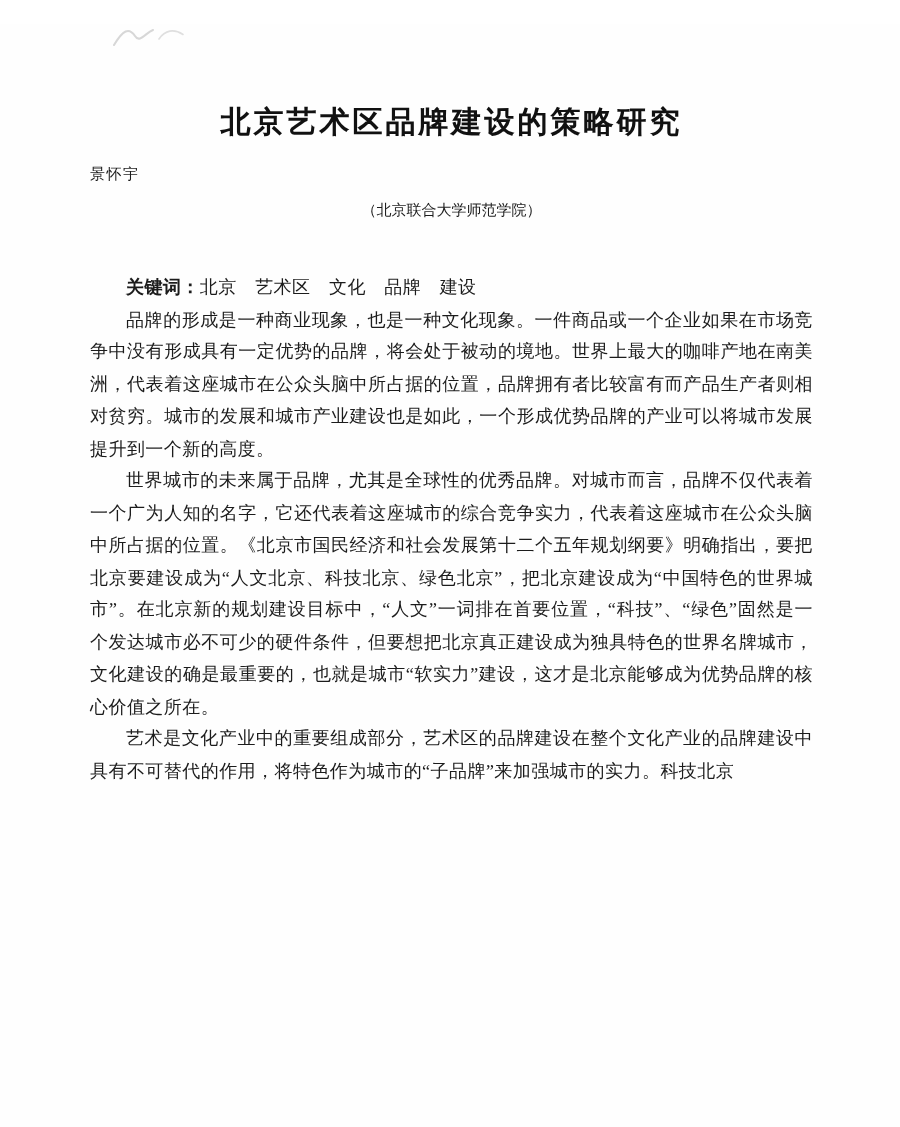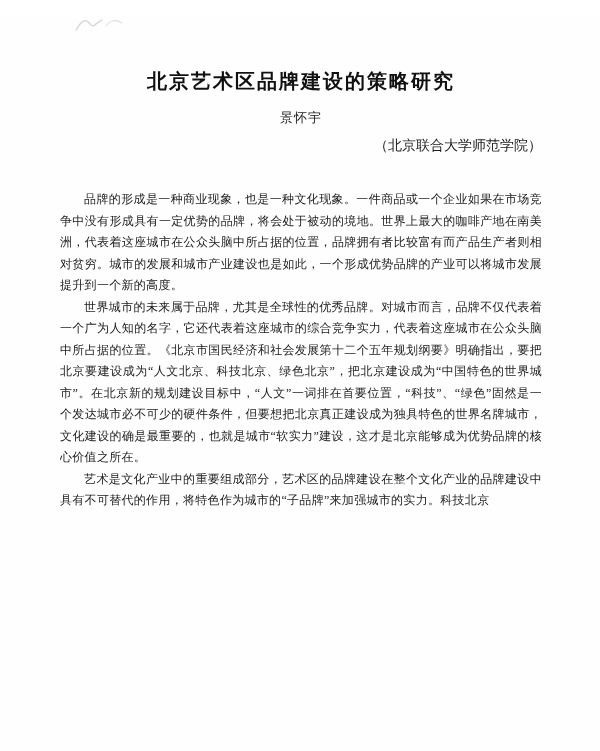--- a/index.html
+++ b/index.html
@@ -29,28 +29,28 @@
   }
   .title {
     margin: 18px 0 14px 0;
     text-align: center;
     font-size: 20px;
     font-weight: bold;
     letter-spacing: 2px;
     color: #111;
   }
   .author {
-    text-align: center;
-    font-size: 13px;
+    text-align: left;
+    font-size: 10px;
     margin: 0 0 10px 0;
     letter-spacing: 1px;
   }
   .affiliation {
-    text-align: right;
-    font-size: 14px;
+    text-align: center;
+    font-size: 10px;
     margin: 0 0 34px 0;
   }
   .para {
     margin: 0;
     font-size: 12px;
     line-height: 21.5px;
     text-align: justify;
     text-indent: 2em;
     letter-spacing: 0.3px;
   }
@@ -78,20 +78,21 @@
     <path d="M34,10 C38,4 44,3 50,7" fill="none" stroke="#c6c6c6" stroke-width="1.1" stroke-linecap="round"></path>
   </svg>
 
   <h1 class="title">北京艺术区品牌建设的策略研究</h1>
 
   <div class="author">景怀宇</div>
 
   <div class="affiliation">（北京联合大学师范学院）</div>
 
 
+  <p class="para keywords-line"><span class="bold">关键词：</span><span>北京　艺术区　文化　品牌　建设</span></p>
 
 
   <p class="para">品牌的形成是一种商业现象，也是一种文化现象。一件商品或一个企业如果在市场竞争中没有形成具有一定优势的品牌，将会处于被动的境地。世界上最大的咖啡产地在南美洲，代表着这座城市在公众头脑中所占据的位置，品牌拥有者比较富有而产品生产者则相对贫穷。城市的发展和城市产业建设也是如此，一个形成优势品牌的产业可以将城市发展提升到一个新的高度。</p>
 
   <p class="para">世界城市的未来属于品牌，尤其是全球性的优秀品牌。对城市而言，品牌不仅代表着一个广为人知的名字，它还代表着这座城市的综合竞争实力，代表着这座城市在公众头脑中所占据的位置。《北京市国民经济和社会发展第十二个五年规划纲要》明确指出，要把北京要建设成为“人文北京、科技北京、绿色北京”，把北京建设成为“中国特色的世界城市”。在北京新的规划建设目标中，“人文”一词排在首要位置，“科技”、“绿色”固然是一个发达城市必不可少的硬件条件，但要想把北京真正建设成为独具特色的世界名牌城市，文化建设的确是最重要的，也就是城市“软实力”建设，这才是北京能够成为优势品牌的核心价值之所在。</p>
 
   <p class="para">艺术是文化产业中的重要组成部分，艺术区的品牌建设在整个文化产业的品牌建设中具有不可替代的作用，将特色作为城市的“子品牌”来加强城市的实力。科技北京</p>
 
 </div>
 

